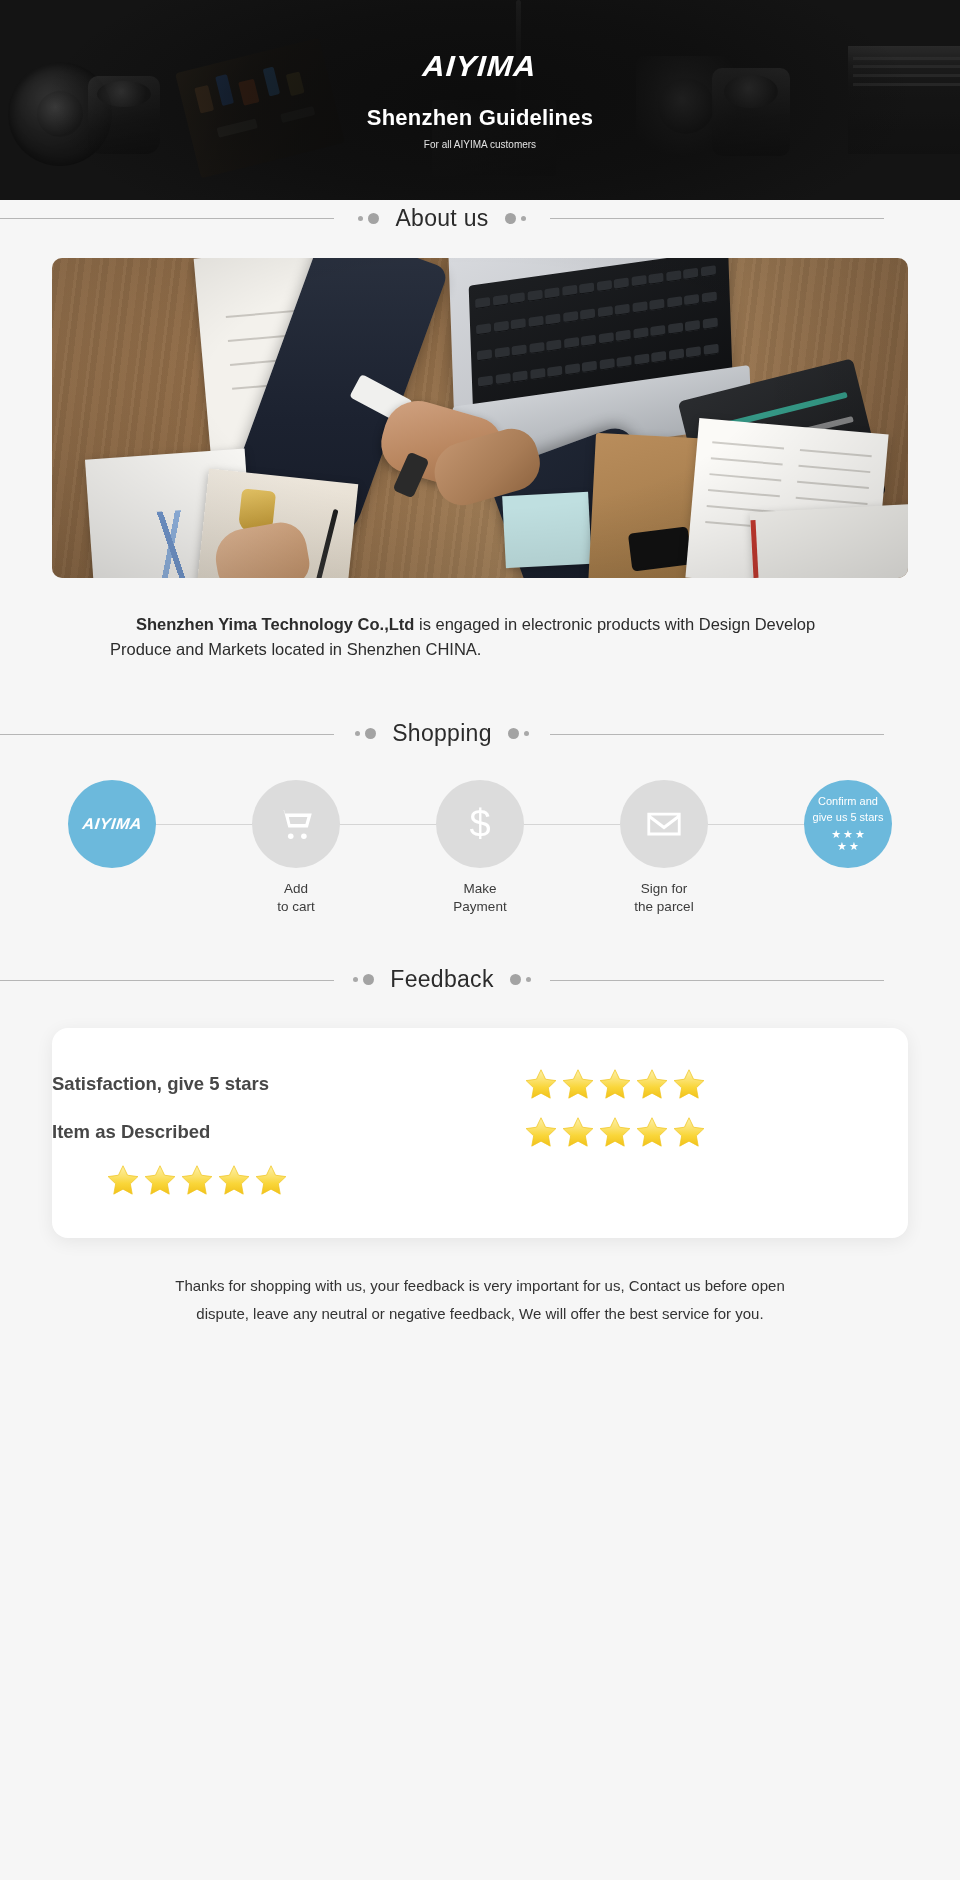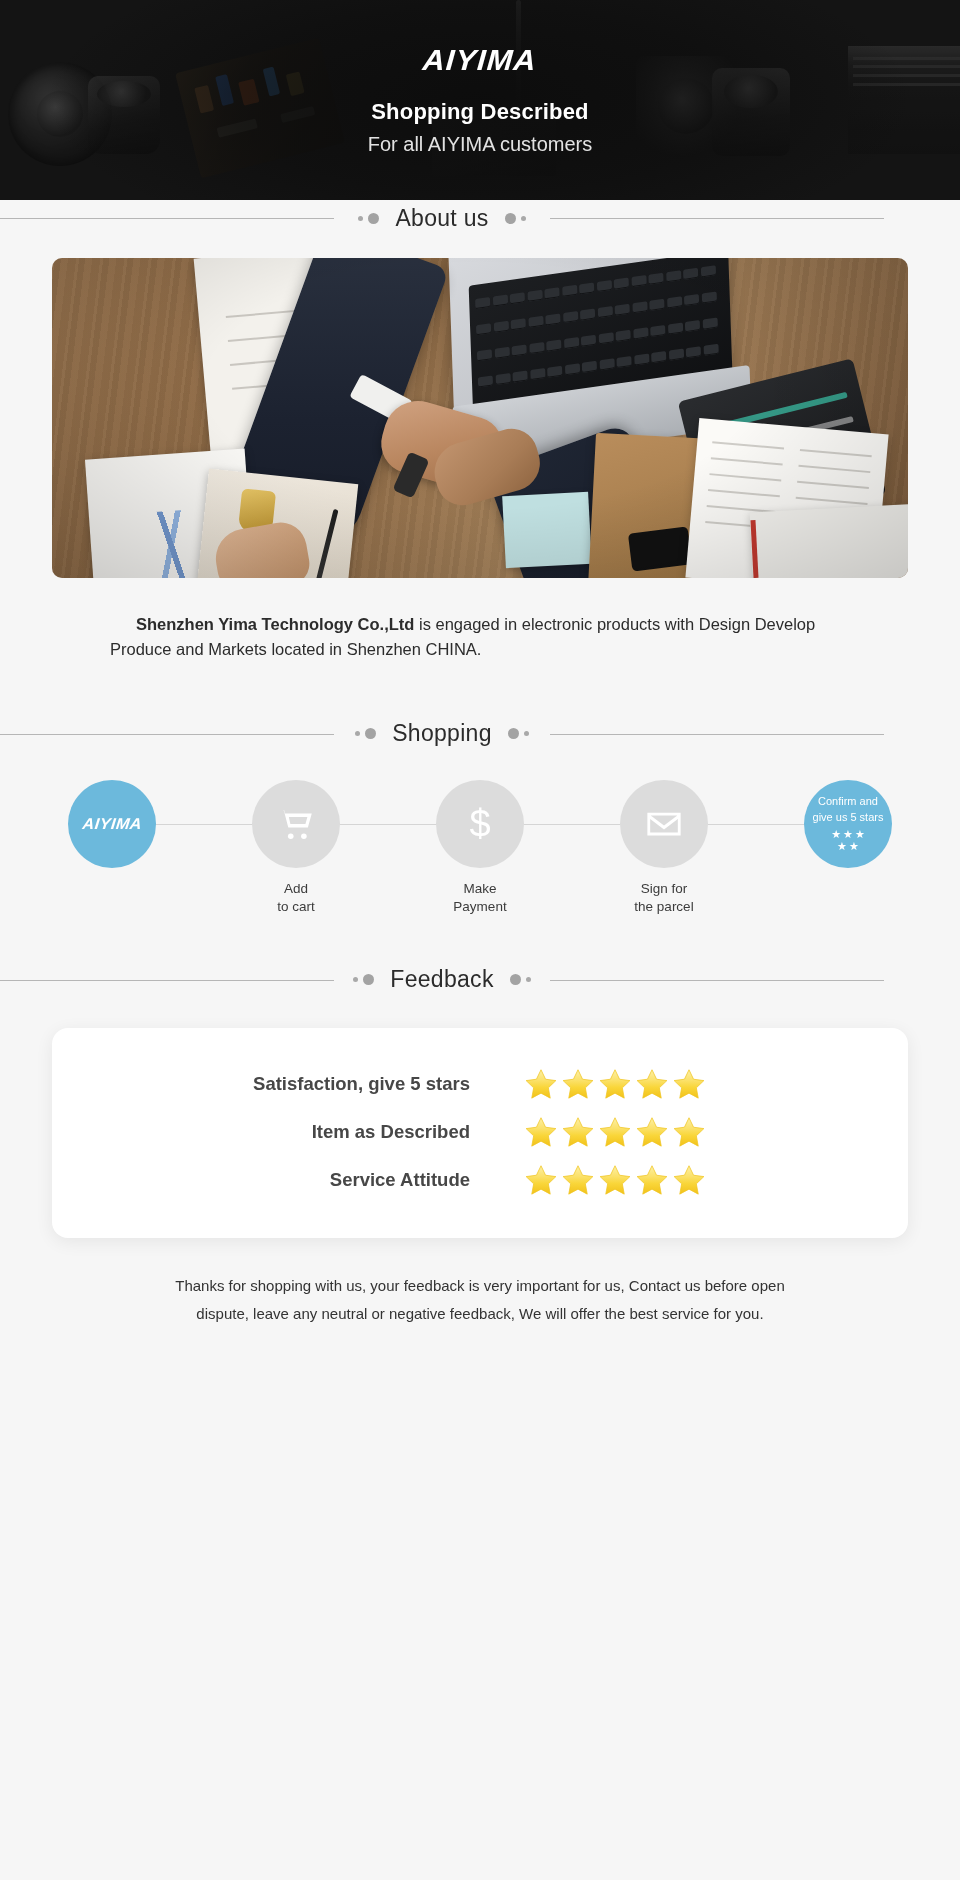--- a/index.html
+++ b/index.html
@@ -136,21 +136,21 @@
   }
   .banner-h1 {
     color: #fff;
     font-size: 22px;
     font-weight: 700;
     letter-spacing: .2px;
     margin-bottom: 8px;
   }
   .banner-sub {
     color: #e2e2e2;
-    font-size: 20px;
+    font-size: 10px;
     font-weight: 400;
   }
 
   
   .divider {
     position: relative;
     width: 884px;
     height: 36px;
     display: flex;
     align-items: center;
@@ -438,21 +438,20 @@
     border-radius: 16px;
     box-shadow: 0 4px 18px rgba(0,0,0,.07);
     padding: 32px 0 34px;
   }
   .fb-row {
     display: flex; align-items: center;
     padding: 7px 0;
   }
   .fb-label {
     width: 418px;
-    text-align: right;
     padding-right: 0;
     font-size: 18.5px;
     font-weight: 700;
     color: #474747;
   }
   .fb-stars { margin-left: 54px; display: flex; gap: 3px; }
   .star-svg { width: 34px; height: 34px; display:block; }
 
   
   .footnote {
@@ -488,21 +487,21 @@
       <i></i>
         <i></i>
         <i></i>
         <i></i>
     </div>
   </div>
   <div class="banner-vignette"></div>
 
   <div class="banner-text">
     <div class="brand-logo">AIYIMA</div>
-    <div class="banner-h1">Shopping Described</div>
+    <div class="banner-h1">Shenzhen Guidelines</div>
     <div class="banner-sub">For all AIYIMA customers</div>
   </div>
 </div>
 
 <div class="divider">
   <div class="line left"></div>
   <div class="dots">
     <span class="dot-sm"></span>
     <span class="dot-lg"></span>
   </div>
@@ -786,21 +785,20 @@
       <svg class="star-svg" viewBox="0 0 32 32">
           <path d="M16 2.6l4.3 8.9 9.7 1.3-7.1 6.8 1.8 9.7L16 24.6 7.3 29.3l1.8-9.7L2 12.8l9.7-1.3z" fill="url(#starGrad)" stroke="#f0c520" stroke-width="0.7"></path>
         </svg>
       <svg class="star-svg" viewBox="0 0 32 32">
           <path d="M16 2.6l4.3 8.9 9.7 1.3-7.1 6.8 1.8 9.7L16 24.6 7.3 29.3l1.8-9.7L2 12.8l9.7-1.3z" fill="url(#starGrad)" stroke="#f0c520" stroke-width="0.7"></path>
         </svg>
     </div>
   </div>
 
   <div class="fb-row">
-    <div class="fb-label">Service Attitude</div>
     <div class="fb-stars">
       <svg class="star-svg" viewBox="0 0 32 32">
           <path d="M16 2.6l4.3 8.9 9.7 1.3-7.1 6.8 1.8 9.7L16 24.6 7.3 29.3l1.8-9.7L2 12.8l9.7-1.3z" fill="url(#starGrad)" stroke="#f0c520" stroke-width="0.7"></path>
         </svg>
       <svg class="star-svg" viewBox="0 0 32 32">
           <path d="M16 2.6l4.3 8.9 9.7 1.3-7.1 6.8 1.8 9.7L16 24.6 7.3 29.3l1.8-9.7L2 12.8l9.7-1.3z" fill="url(#starGrad)" stroke="#f0c520" stroke-width="0.7"></path>
         </svg>
       <svg class="star-svg" viewBox="0 0 32 32">
           <path d="M16 2.6l4.3 8.9 9.7 1.3-7.1 6.8 1.8 9.7L16 24.6 7.3 29.3l1.8-9.7L2 12.8l9.7-1.3z" fill="url(#starGrad)" stroke="#f0c520" stroke-width="0.7"></path>
         </svg>

